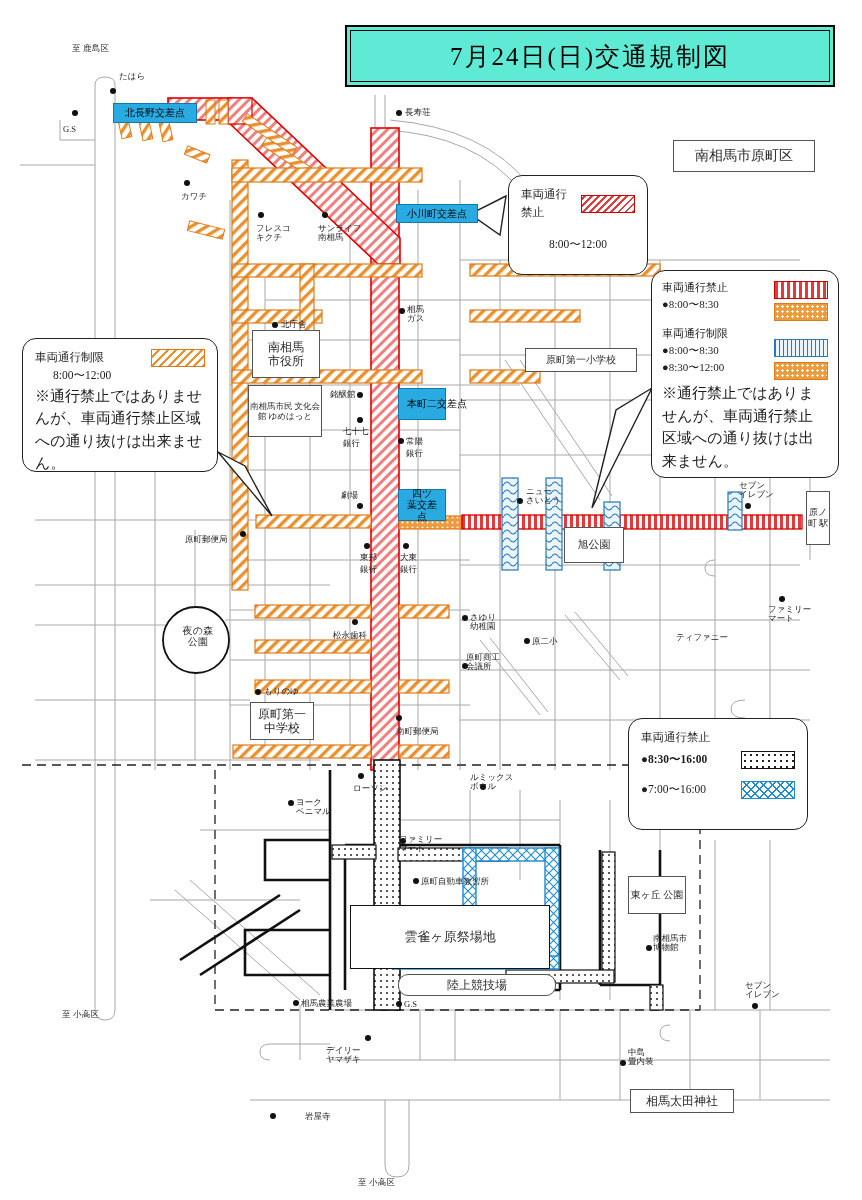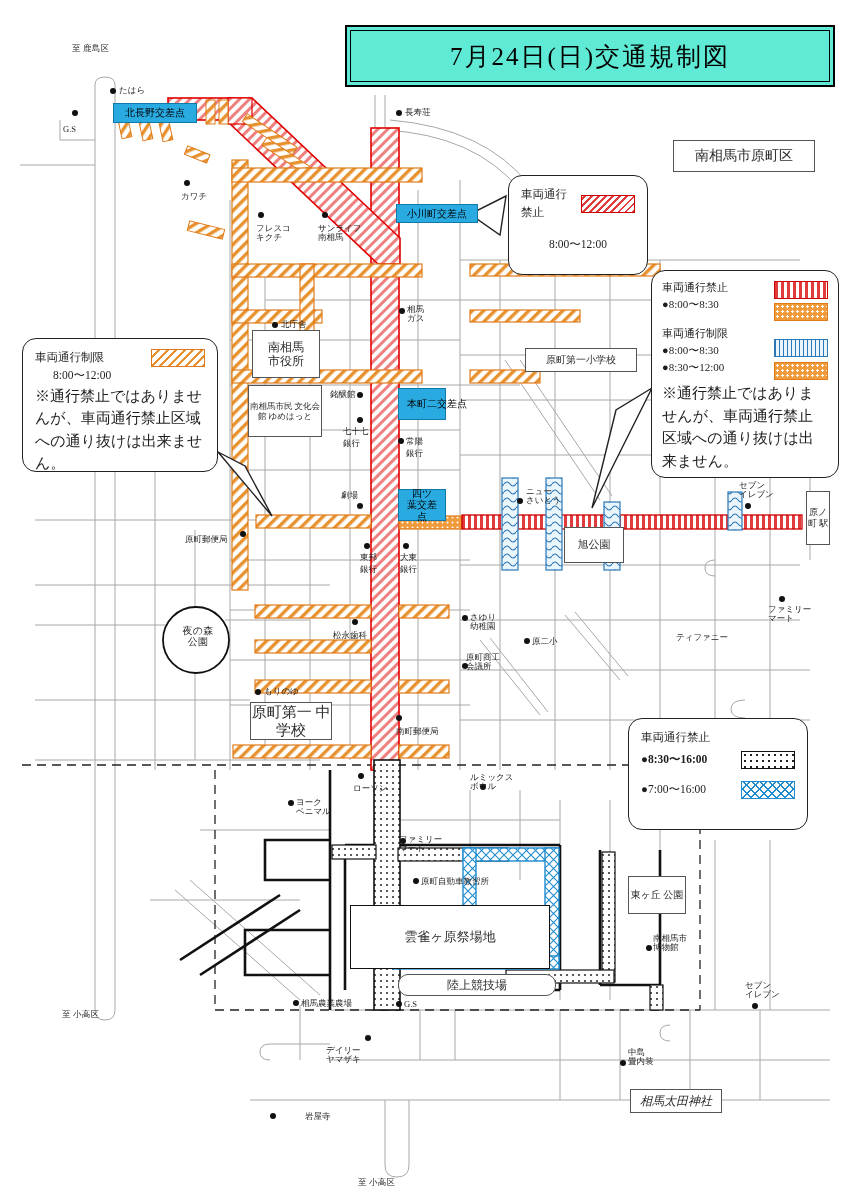--- a/index.html
+++ b/index.html
@@ -410,45 +410,45 @@
   <div class="boxlabel" style="left:252px; top:330px; width:68px; height:48px; font-size:12px;">
       <span style="display:inline-block;width:3.2em;">南相馬市役所</span>
     </div>
   <div class="boxlabel" style="left:248px; top:385px; width:74px; height:52px; font-size:8.5px;">
       <span>南相馬市民
 文化会館
 ゆめはっと</span>
     </div>
   <div class="boxlabel" style="left:525px; top:348px; width:112px; height:24px; font-size:10px;">原町第一小学校</div>
   <div class="boxlabel" style="left:564px; top:527px; width:60px; height:36px; font-size:11px;">旭公園</div>
-  <div class="boxlabel" style="left:250px; top:702px; width:82px; height:38px; font-size:15px;">
+  <div class="boxlabel" style="left:250px; top:702px; width:64px; height:38px; font-size:12px;">
       <span>原町第一
 中学校</span>
     </div>
   <div class="boxlabel" style="left:350px; top:905px; width:200px; height:64px; font-size:13px; border-color:#111;">雲雀ヶ原祭場地</div>
   <div class="boxlabel" style="left:398px; top:974px; width:158px; height:22px; font-size:12px; border-radius:10px;">陸上競技場</div>
   <div class="boxlabel" style="left:628px; top:876px; width:58px; height:38px; font-size:10px;">
       <span>東ヶ丘
 公園</span>
     </div>
-  <div class="boxlabel" style="left:630px; top:1089px; width:92px; height:24px; font-size:12px;font-style:italic;">相馬太田神社</div>
+  <div class="boxlabel" style="left:630px; top:1089px; width:104px; height:24px; font-size:12px;">相馬太田神社</div>
   <div class="boxlabel" style="left:806px; top:491px; width:24px; height:54px; font-size:9px;">
       <span style="display:inline-block;">原ノ
 町
 駅</span>
     </div>
   <div class="lbl" style="left:176px; top:625px; width:44px; text-align:center; font-size:10px;"><span>夜の森
 公園</span></div>
 
   <div class="lbl sm" style="left:72px; top:44px;">至 鹿島区</div>
   <div class="lbl sm" style="left:62px; top:1010px;">至 小高区</div>
   <div class="lbl sm" style="left:358px; top:1178px;">至 小高区</div>
 
   <div class="dot" style="left:110px; top:88px;"></div>
-  <div class="dotlbl" style="left:119px; top:85px;text-align:right;">たはら</div>
+  <div class="dotlbl" style="left:119px; top:71px;text-align:right;">たはら</div>
 
   <div class="dot" style="left:72px; top:110px;"></div>
   <div class="dotlbl" style="left:63px; top:124px;">G.S</div>
 
   <div class="dot" style="left:396px; top:110px;"></div>
   <div class="dotlbl" style="left:405px; top:107px;">長寿荘</div>
 
   <div class="dot" style="left:184px; top:180px;"></div>
   <div class="dotlbl" style="left:181px; top:191px;">カワチ</div>
 

